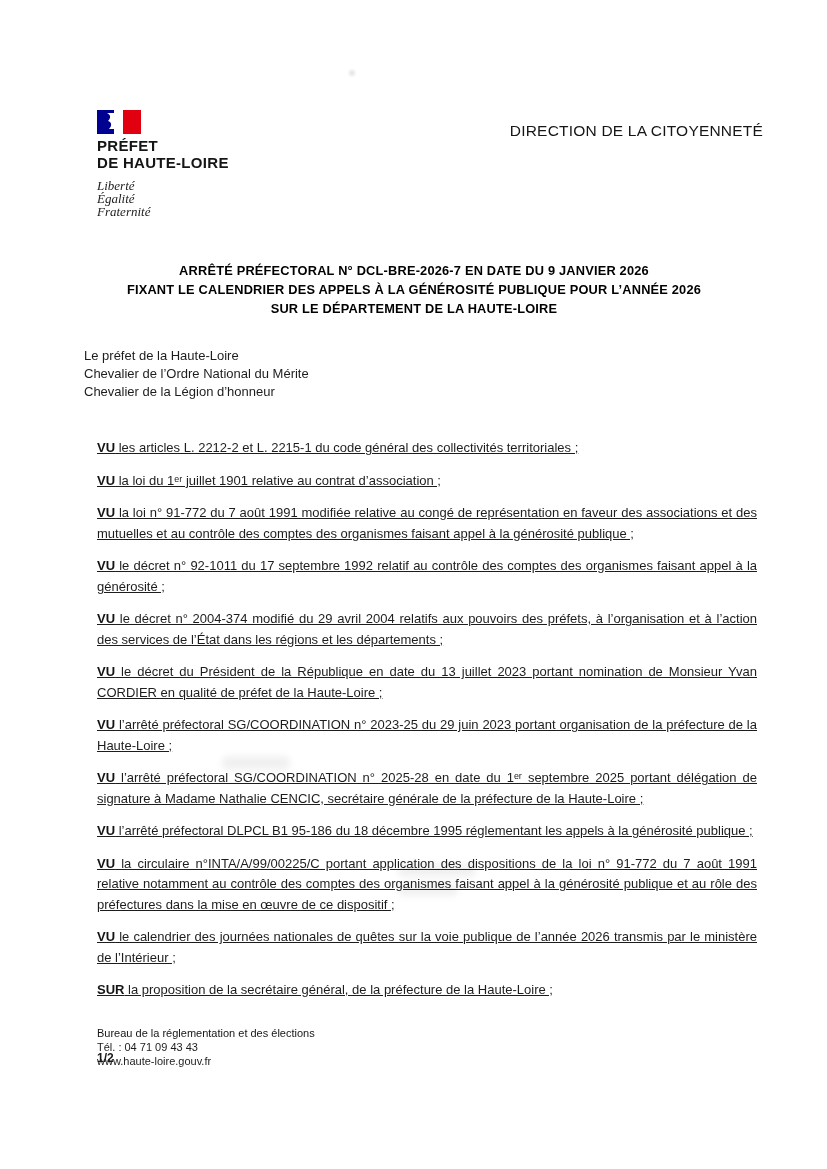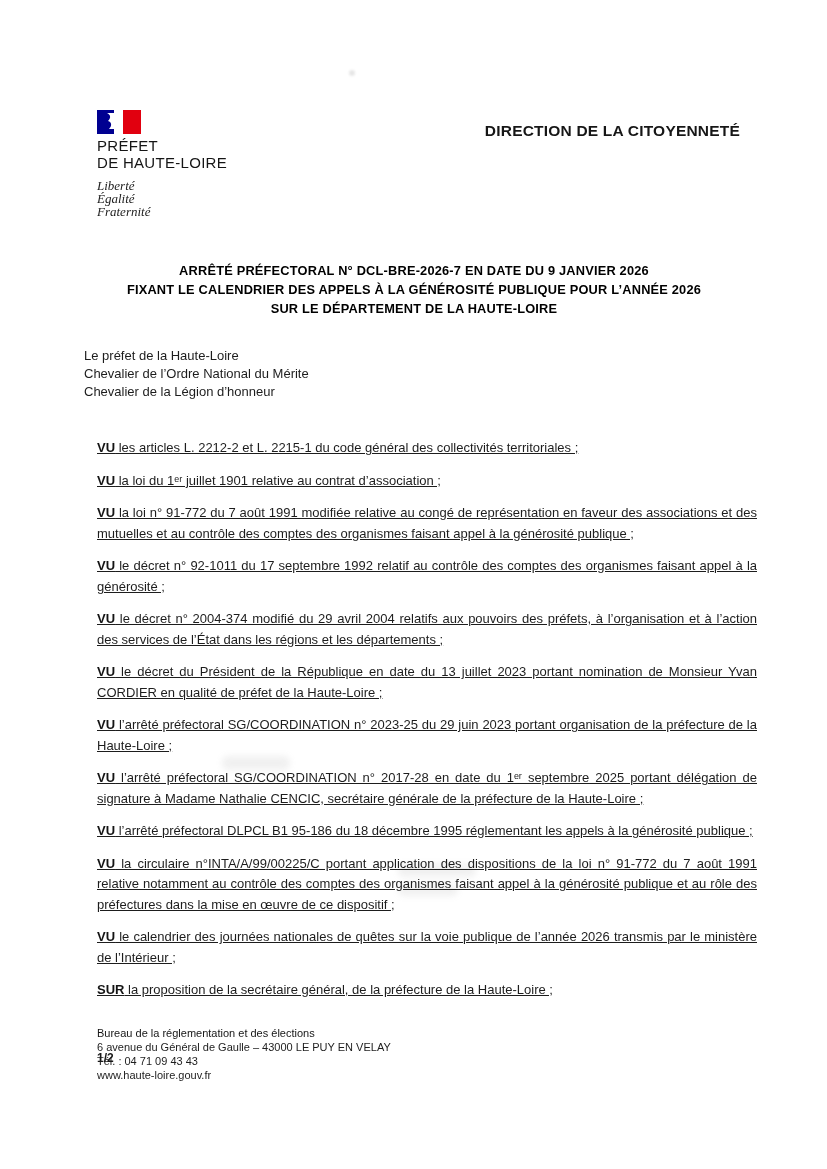--- a/index.html
+++ b/index.html
@@ -10,42 +10,42 @@
     background: #ffffff;
     font-family: "Liberation Sans", "DejaVu Sans", sans-serif;
     color: #1c1c1c;
     overflow: hidden;
   }
 
   
   .logo-block { position: absolute; left: 97px; top: 110px; width: 190px; }
   .flag { display: block; margin-bottom: 3px; }
   .agency-name {
-    font-weight: normal;
+    font-weight: bold;
     font-size: 15px;
     line-height: 17px;
     letter-spacing: 0.3px;
     color: #151515;
   }
   .motto {
     margin-top: 8px;
     font-family: "Liberation Serif", "DejaVu Serif", serif;
     font-style: italic;
     font-size: 13px;
     line-height: 13px;
     color: #222;
   }
 
   
   .direction {
     position: absolute;
-    right: 87px;
+    right: 64px;
     top: 121px;
     text-align: center;
-    font-weight: bold;
+    font-weight: normal;
     font-size: 15.5px;
     line-height: 20px;
     letter-spacing: 0.2px;
     color: #161616;
   }
 
   
   .title-block {
     position: absolute;
     left: 84px;
@@ -169,32 +169,31 @@
     <p><strong>VU</strong><span> la loi n° 91-772 du 7 août 1991 modifiée relative au congé de représentation en faveur des associations et des mutuelles et au contrôle des comptes des organismes faisant appel à la générosité publique ;</span></p>
 
     <p><strong>VU</strong><span> le décret n° 92-1011 du 17 septembre 1992 relatif au contrôle des comptes des organismes faisant appel à la générosité ;</span></p>
 
     <p><strong>VU</strong><span> le décret n° 2004-374 modifié du 29 avril 2004 relatifs aux pouvoirs des préfets, à l’organisation et à l’action des services de l’État dans les régions et les départements ;</span></p>
 
     <p><strong>VU</strong><span> le décret du Président de la République en date du 13 juillet 2023 portant nomination de Monsieur Yvan CORDIER en qualité de préfet de la Haute-Loire ;</span></p>
 
     <p><strong>VU</strong><span> l’arrêté préfectoral SG/COORDINATION n° 2023-25 du 29 juin 2023 portant organisation de la préfecture de la Haute-Loire ;</span></p>
 
-    <p><strong>VU</strong><span> l’arrêté préfectoral SG/COORDINATION n° 2017-28 en date du 1ᵉʳ septembre 2025 portant délégation de signature à Madame Nathalie CENCIC, secrétaire générale de la préfecture de la Haute-Loire ;</span></p>
+    <p><strong>VU</strong><span> l’arrêté préfectoral SG/COORDINATION n° 2025-28 en date du 1ᵉʳ septembre 2025 portant délégation de signature à Madame Nathalie CENCIC, secrétaire générale de la préfecture de la Haute-Loire ;</span></p>
 
     <p><strong>VU</strong><span> l’arrêté préfectoral DLPCL B1 95-186 du 18 décembre 1995 réglementant les appels à la générosité publique ;</span></p>
 
     <p><strong>VU</strong><span> la circulaire n°INTA/A/99/00225/C portant application des dispositions de la loi n° 91-772 du 7 août 1991 relative notamment au contrôle des comptes des organismes faisant appel à la générosité publique et au rôle des préfectures dans la mise en œuvre de ce dispositif ;</span></p>
 
     <p><strong>VU</strong><span> le calendrier des journées nationales de quêtes sur la voie publique de l’année 2026 transmis par le ministère de l’Intérieur ;</span></p>
 
     <p><strong>SUR</strong><span> la proposition de la secrétaire général, de la préfecture de la Haute-Loire ;</span></p>
   </div>
 
   <div class="footer">
     <div class="office">Bureau de la réglementation et des élections</div>
-    <div>6 avenue du Général de Gaulle – 43000 LE PUY EN VELAY</div>
     <div>Tél. : 04 71 09 43 43</div>
     <div>www.haute-loire.gouv.fr</div>
   </div>
   <div class="page-number">1/2</div>
 
 </div>
 
 </body></html>

